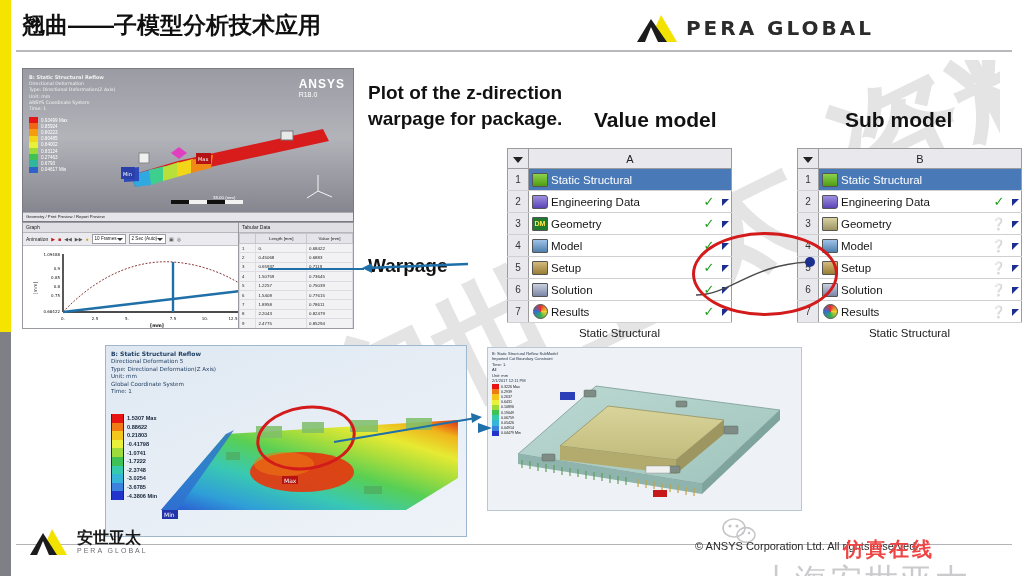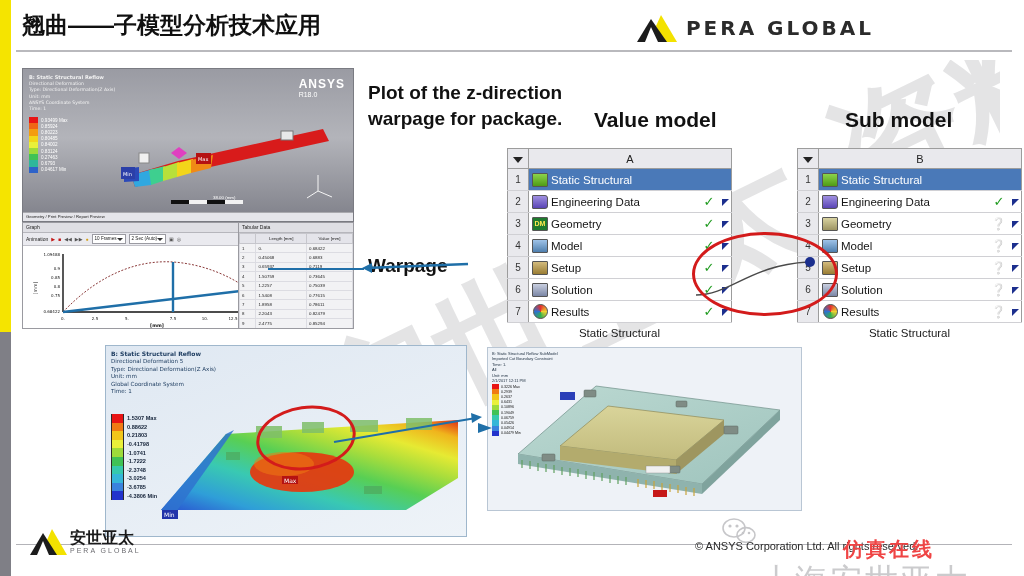--- a/index.html
+++ b/index.html
@@ -165,21 +165,21 @@
   .meta3{position:absolute;left:4px;top:3px;font-size:4px;line-height:5.4px;color:#234;white-space:nowrap;}
   .lgd3{position:absolute;left:4px;top:36px;}
   .lgd3 .lr{display:flex;align-items:center;gap:2px;height:5.2px;font-size:3.6px;color:#111;}
   .lgd3 .sw{width:7px;height:5.2px;}
 
   
   .arrow-svg{position:absolute;pointer-events:none;}
 
   
   .footer-rule{position:absolute;left:16px;top:544px;width:996px;height:1px;background:#b3b3b8;}
-  .foot-logo{position:absolute;left:30px;top:528px;display:flex;align-items:center;}
+  .foot-logo{position:absolute;left:30px;top:528px;display:flex;align-items:center;gap:7px;}
   .foot-mark{position:relative;width:40px;height:28px;}
   .foot-cn{font-size:16px;font-weight:bold;color:#1a1a1a;line-height:16px;}
   .foot-en{font-size:7px;letter-spacing:2px;color:#6b6b70;line-height:9px;}
   .copyright{
     position:absolute;left:695px;top:540px;font-size:11px;color:#2b2b2b;white-space:nowrap;
   }
   .wechat-wm{
     position:absolute;left:760px;top:514px;font-size:33px;color:rgba(130,130,136,.42);
     white-space:nowrap;letter-spacing:2px;font-family:"DejaVu Sans",sans-serif;margin-top:45px;
   }

